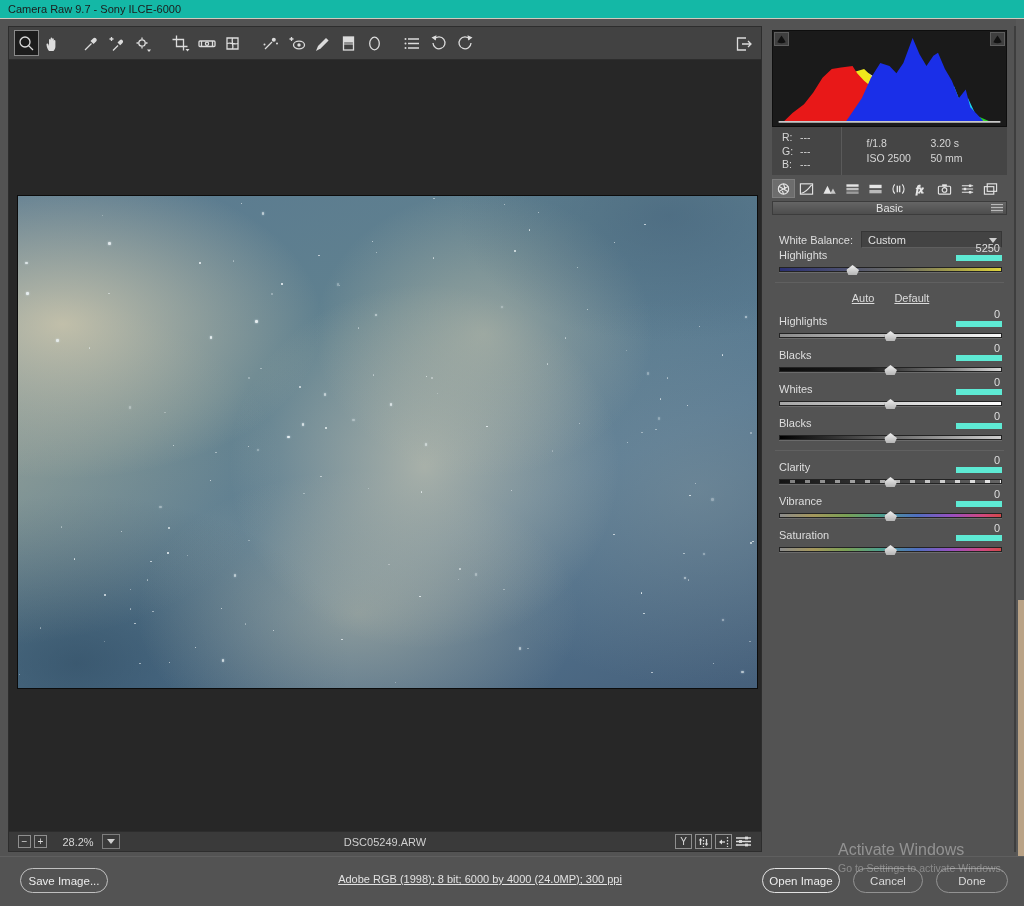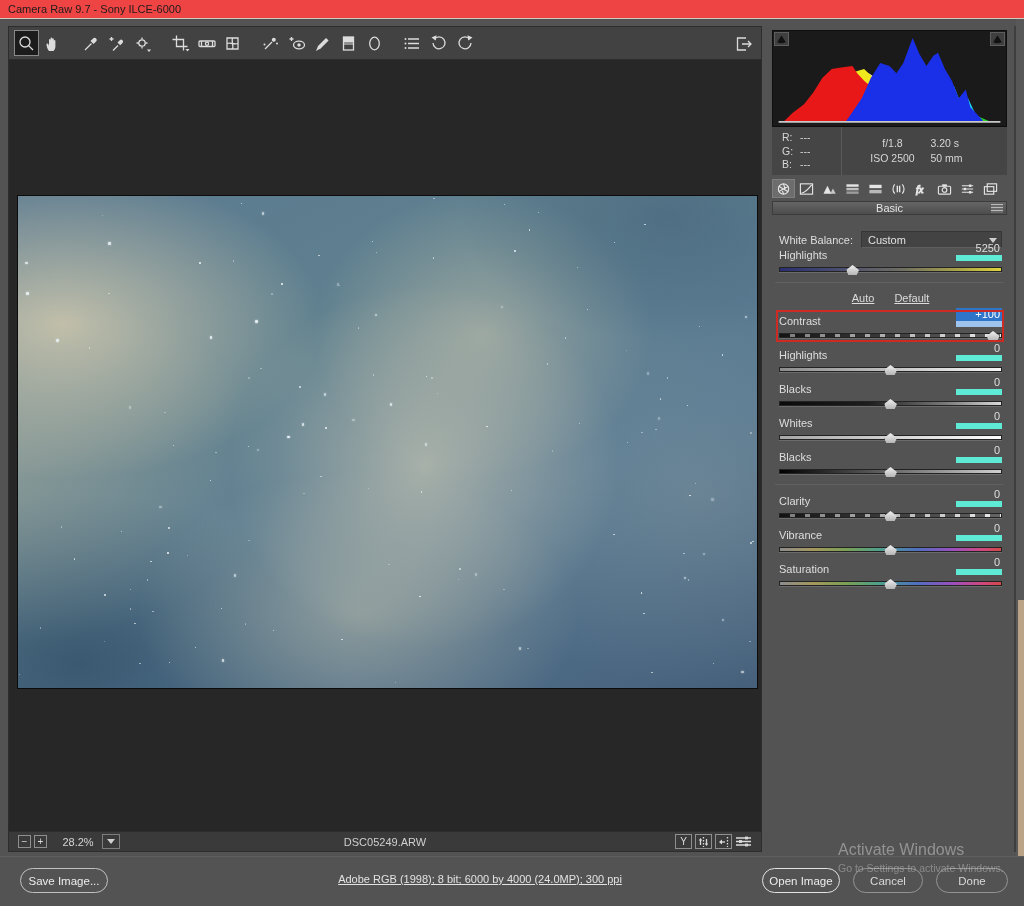--- a/index.html
+++ b/index.html
@@ -1,21 +1,21 @@
 <!DOCTYPE html>
 <html><head>
 <meta charset="utf-8">
 <style>
   * { margin:0; padding:0; box-sizing:border-box; }
   body { background:#333; font-family:"Liberation Sans", sans-serif; }
   #app { position:relative; width:1024px; height:906px; background:#535353; overflow:hidden;
          font-family:"Liberation Sans", sans-serif; }
 
   
-  .titlebar { position:absolute; left:0; top:0; width:100%; height:19px; background:#ef4444;
+  .titlebar { position:absolute; left:0; top:0; width:100%; height:19px; background:#14b8a6;
               border-bottom:1px solid #cfc9bf; color:#1c1c1c; font-size:11px; line-height:18px;
               padding-left:8px; }
 
   
   .left-stack { position:absolute; left:8px; top:26px; width:754px; height:826px; }
   .toolbar { position:absolute; top:0; left:0; right:0; height:34px; background:#424242;
              border:1px solid #2d2d2d; display:flex; align-items:center; padding:0 5px; gap:1px; }
   .tbtn { width:25px; height:26px; display:flex; align-items:center; justify-content:center;
           color:#dcdcdc; border:1px solid transparent; }
   .tbtn.sel { background:#1c1c1c; border:1px solid #8a8a8a; }
@@ -65,21 +65,21 @@
              border:1px solid #5e5e5e; z-index:2; }
   .clipbox svg { display:block; }
   .histplot { position:absolute; left:1px; top:1px; width:231px; height:93px; }
 
   .info { position:absolute; left:2px; top:101px; width:235px; height:48px; background:#454545;
           display:flex; font-size:10.5px; color:#d6d6d6; }
   .rgb { width:70px; padding:4px 0 0 10px; line-height:13.5px; border-right:1px solid #5a5a5a; }
   .rgb .rl { display:inline-block; width:18px; }
   .exif { flex:1; display:flex; flex-direction:column; justify-content:center; align-items:center;
           line-height:15px; }
-  .exif .er span { display:inline-block; min-width:52px; text-align:center; }
+  .exif .er span { display:inline-block; min-width:52px; text-align:left; }
   .exif .er span + span { margin-left:12px; text-align:left; }
 
   .tabs { position:absolute; left:2px; top:153px; display:flex; }
   .tab { width:23px; height:19px; display:flex; align-items:center; justify-content:center;
          color:#e5e5e5; }
   .tab.sel { background:#6d6d6d; border:1px solid #7e7e7e; }
   .tab svg * { stroke:#e5e5e5; stroke-width:1.2; fill:none; }
   .tab svg .fil { fill:#e5e5e5; stroke:none; }
 
   .phead { position:absolute; left:2px; top:175px; width:235px; height:14px;
@@ -576,30 +576,20 @@
       </div>
 
 
       <div class="divider"></div>
 
       <div class="autorow">
         <span>Auto</span><span>Default</span>
       </div>
 
 
-      <div class="srow flagged">
-        <div class="srow-top">
-            <span>Contrast</span>
-            <span class="val sel">+100</span>
-          </div>
-        <div class="track-wrap">
-            <div class="track t-dashed"></div>
-            <div class="handle" style="left: 96%;"></div>
-          </div>
-      </div>
 
       <div class="srow">
         <div class="srow-top">
             <span>Highlights</span>
             <span class="val">0</span>
           </div>
         <div class="track-wrap">
             <div class="track t-highlights"></div>
             <div class="handle" style="left: 50%;"></div>
           </div>

